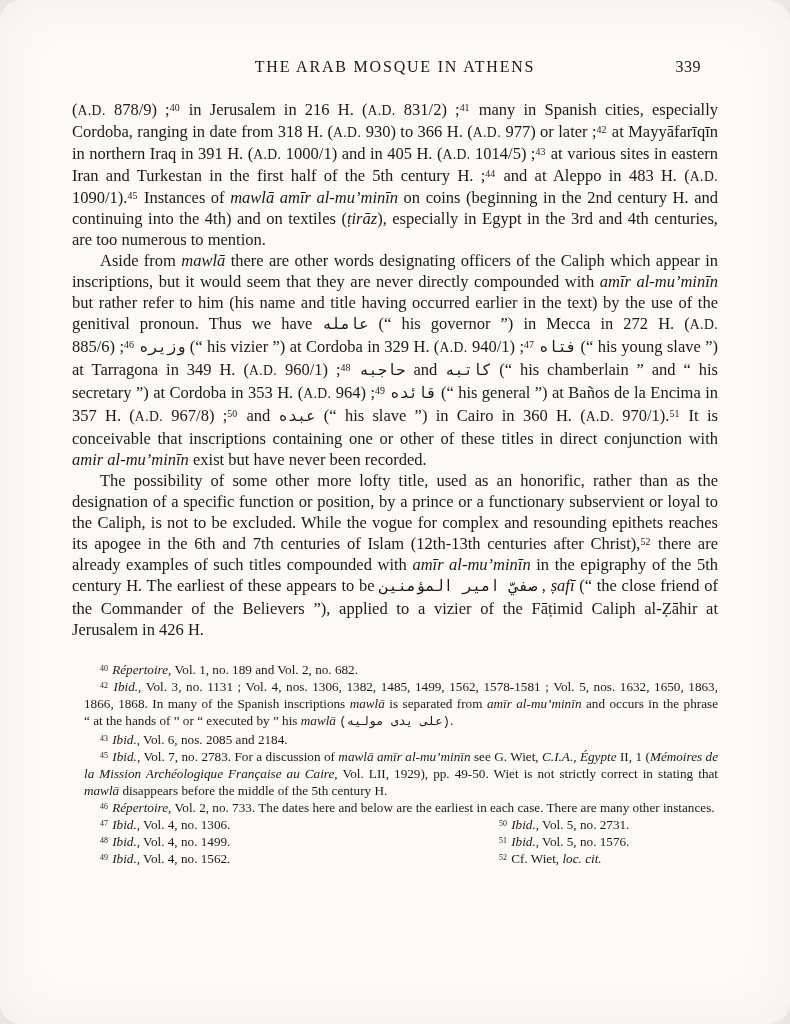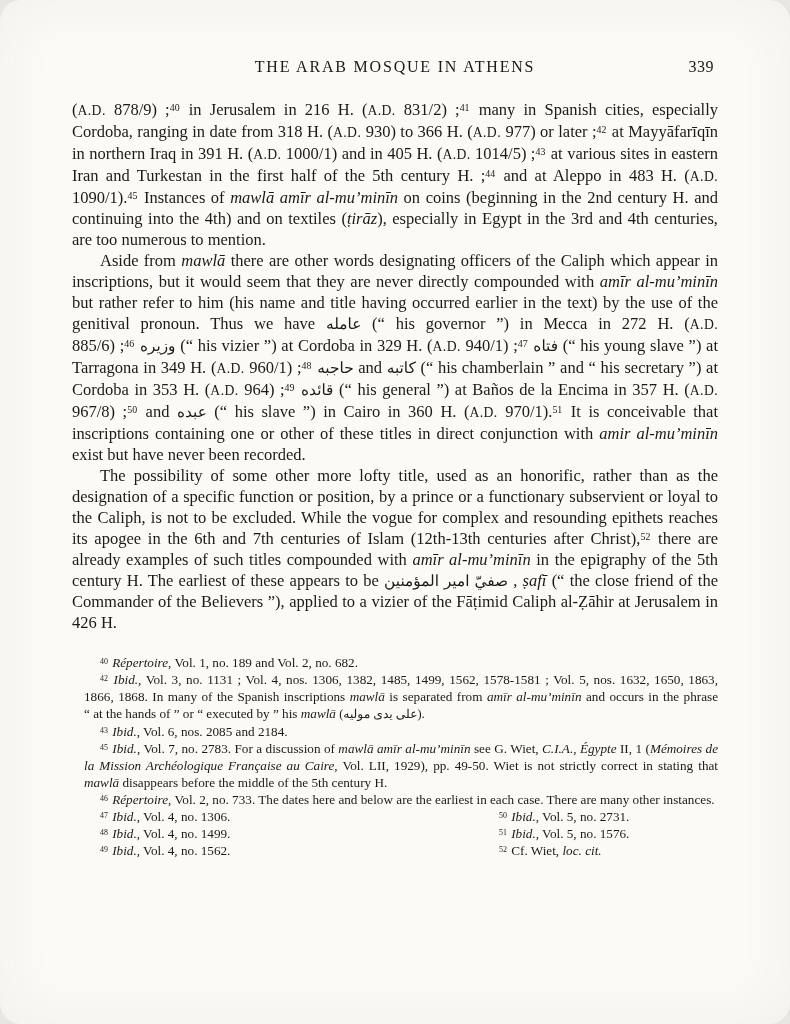--- a/index.html
+++ b/index.html
@@ -16,21 +16,21 @@
   }
   .content{position:absolute;left:72px;top:58px;width:646px;}
   .running-head{
     position:relative;
     text-align:center;
     font-size:16px;
     letter-spacing:1.8px;
     white-space:nowrap;
   }
   .pageno{
-    position:absolute;right:4px;top:0;
+    position:absolute;right:17px;top:0;
     letter-spacing:0.5px;
   }
   .body-text{
     margin-top:23px;
     font-size:16.5px;
     line-height:21px;
     text-align:justify;
   }
   .body-text p{margin:0;}
   .body-text p.indent{text-indent:28px;}
@@ -49,21 +49,21 @@
   sup{
     font-size:0.6em;
     line-height:0;
     position:relative;
     top:-0.42em;
     vertical-align:baseline;
     padding-right:1px;
   }
   .i{font-style:italic;}
   .sc{font-size:0.83em;letter-spacing:0.4px;}
-  .ar{font-family:Liberation Serif, serif;font-size:0.93em;}
+  .ar{font-family:Liberation Mono, monospace;font-size:0.93em;}
 </style>
 </head>
 <body>
 
 <div class="page">
   <div class="content">
 
     <div class="running-head">
       <span>THE ARAB MOSQUE IN ATHENS</span>
       <span class="pageno">339</span>

